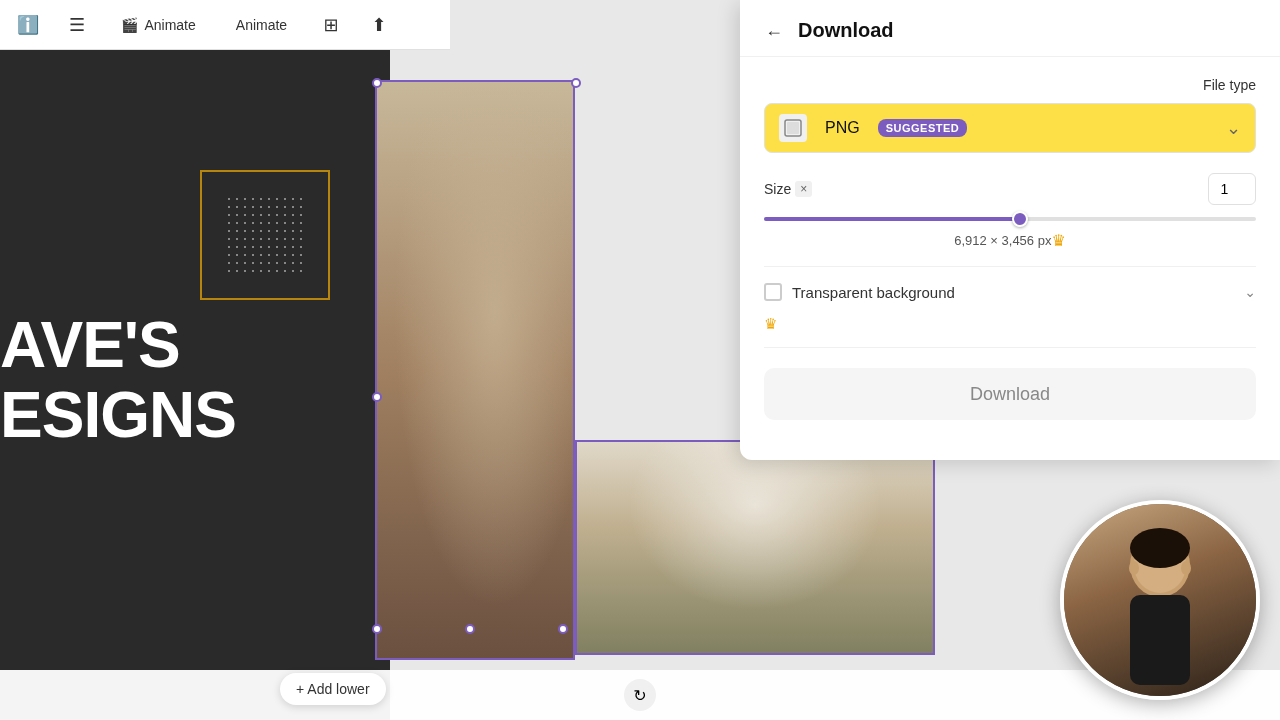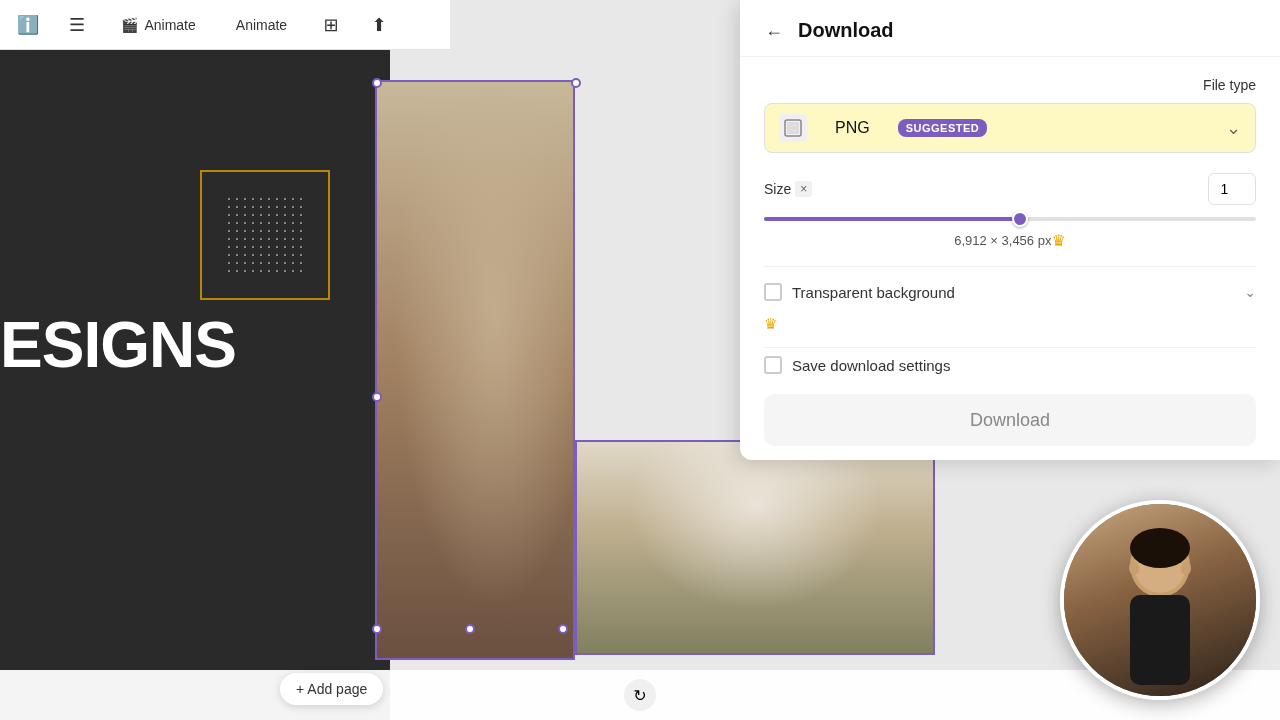--- a/index.html
+++ b/index.html
@@ -180,22 +180,22 @@
 
     .file-type-select {
       width: 100%;
       height: 50px;
       border: 1.5px solid #e0e0e0;
       border-radius: 8px;
       display: flex;
       align-items: center;
       padding: 16px 14px;
       cursor: pointer;
-      background: #fef9c3;
-      gap: 28px;
+      background: #fde047;
+      gap: 18px;
       margin-bottom: 20px;
     }
 
     .file-icon {
       width: 28px; height: 28px;
       background: #f0f0f0;
       border-radius: 4px;
       display: flex; align-items: center; justify-content: center;
       font-size: 12px;
       color: #555;
@@ -439,20 +439,21 @@
 
 <div class="canvas-area"></div>
 
 <div class="canvas-dark-bg">
 
   <div class="dot-grid">
     <div class="dot-grid-inner"></div>
   </div>
 
   <div class="canvas-text">
+    <div>AVE'S</div>
     <div>ESIGNS</div>
   </div>
 </div>
 
 <div class="image-panel-left">
   <div class="room-left-decor"></div>
 </div>
 
 <div class="image-panel-right">
   <div class="room-right-decor"></div>
@@ -532,38 +533,32 @@
       </div>
       <span class="down-arrow-small">⌄</span>
     </div>
 
     <div class="checkbox-row">
       <span class="crown-icon-small">♛</span>
     </div>
 
     <div class="panel-footer-divider"></div>
 
-    <div class="checkbox-row">
-      <div class="checkbox-left">
-        <div class="checkbox-box"></div>
-        <span class="checkbox-label">Save download settings</span>
-      </div>
-    </div>
 
     <button class="download-btn">
       <span>Download</span>
     </button>
 
   </div>
 </div>
 
 <div class="page-bottom-bar">
   <div class="refresh-icon-circle">↻</div>
   <div class="add-page-btn">
-    <span>+ Add page</span>
+    <span>+ Add lower</span>
   </div>
 </div>
 
 <div class="webcam-circle">
   <div class="webcam-person">
 
     <svg width="140" height="180" viewBox="0 0 140 180" fill="none" xmlns="http://www.w3.org/2000/svg">
       <ellipse cx="70" cy="55" rx="30" ry="32" fill="#c8a070"></ellipse>
       <ellipse cx="70" cy="55" rx="26" ry="28" fill="#d4ae80"></ellipse>
 

